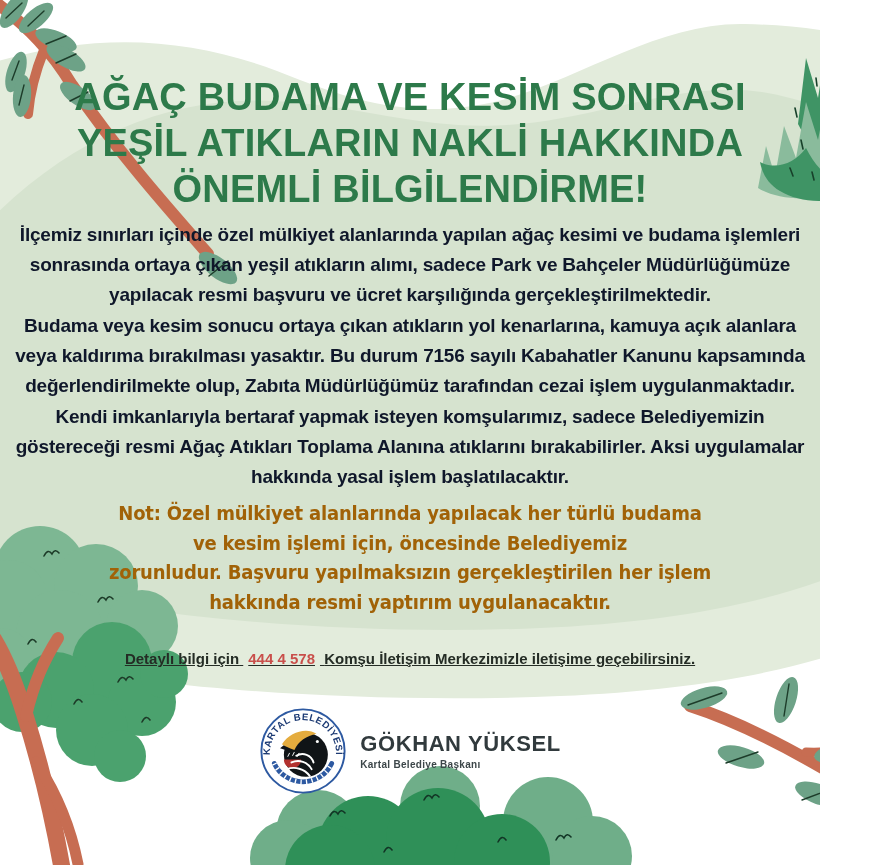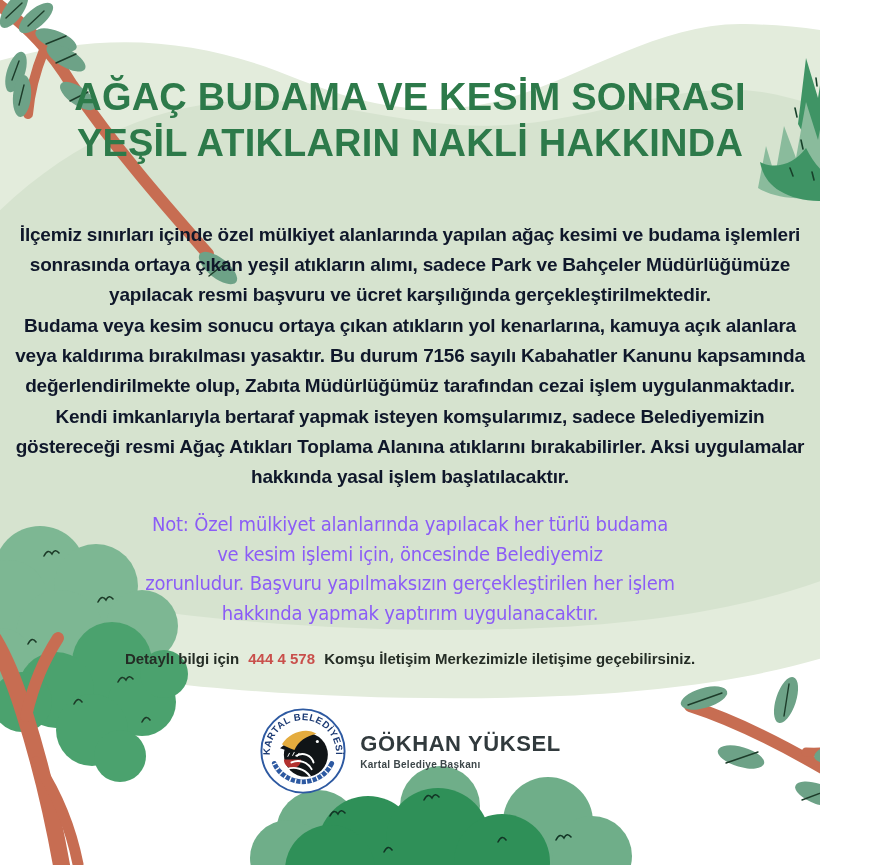--- a/index.html
+++ b/index.html
@@ -16,27 +16,27 @@
   .title { top:74px; width:820px; color:#2d7a4a; font-weight:800;
            font-size:38px; line-height:46px; letter-spacing:0.2px; }
   .title span { display:block; }
 
   .para { width:806px; color:#0f172a; font-weight:700;
           font-size:19px; line-height:30px; letter-spacing:-0.2px; }
   .para.p1 { top:220px; }
   .para.p2 { top:311px; }
   .para.p3 { top:402px; }
 
-  .note { top:510px; width:700px; color:#8b5cf6; font-weight:400;
+  .note { top:499px; width:700px; color:#a16207; font-weight:700;
           font-size:20px; line-height:29.5px; letter-spacing:-0.2px;
           font-family:"DejaVu Sans","Liberation Sans",sans-serif;
           font-stretch:condensed; }
   .note span { display:block; }
 
-  .contact { top:650px; width:700px; font-size:15px; font-weight:700; color:#242c25; }
+  .contact { top:650px; width:700px; font-size:15px; font-weight:700; color:#242c25;text-decoration:underline; }
   .contact .phone { color:#c94f4b; margin:0 5px; }
 
   .footer { top:707px; width:500px; display:flex; align-items:center;
             justify-content:center; gap:13px; text-align:left; }
   .logo-badge { width:88px; height:88px; flex:0 0 auto; }
   .mayor-name { font-size:22px; font-weight:800; color:#313a3d; letter-spacing:0.6px; line-height:1.1;
                 font-family:"Liberation Sans",sans-serif; }
   .mayor-title { font-size:10px; font-weight:600; color:#3c4649; letter-spacing:0.3px; margin-top:3px; }
 </style>
 </head>
@@ -127,33 +127,34 @@
       </g>
       <path stroke="#1d3c2a" stroke-width="1.4" fill="none" stroke-linecap="round" d="M 688,705 L 722,693 M 784,716 L 789,684 M 726,763 L 758,752 M 822,757 L 854,749 M 802,800 L 834,788 M 860,752 L 874,728"></path>
     </g>
   </svg>
 
   <div class="txt-layer">
 
     <h1 class="title abs-center">
       <span>AĞAÇ BUDAMA VE KESİM SONRASI</span>
       <span>YEŞİL ATIKLARIN NAKLİ HAKKINDA</span>
+      <span>ÖNEMLİ BİLGİLENDİRME!</span>
     </h1>
 
     <p class="para p1 abs-center">İlçemiz sınırları içinde özel mülkiyet alanlarında yapılan ağaç kesimi ve budama işlemleri sonrasında ortaya çıkan yeşil atıkların alımı, sadece Park ve Bahçeler Müdürlüğümüze yapılacak resmi başvuru ve ücret karşılığında gerçekleştirilmektedir.</p>
 
     <p class="para p2 abs-center">Budama veya kesim sonucu ortaya çıkan atıkların yol kenarlarına, kamuya açık alanlara veya kaldırıma bırakılması yasaktır. Bu durum 7156 sayılı Kabahatler Kanunu kapsamında değerlendirilmekte olup, Zabıta Müdürlüğümüz tarafından cezai işlem uygulanmaktadır.</p>
 
     <p class="para p3 abs-center">Kendi imkanlarıyla bertaraf yapmak isteyen komşularımız, sadece Belediyemizin göstereceği resmi Ağaç Atıkları Toplama Alanına atıklarını bırakabilirler. Aksi uygulamalar hakkında yasal işlem başlatılacaktır.</p>
 
     <div class="note abs-center">
       <span>Not: Özel mülkiyet alanlarında yapılacak her türlü budama</span>
       <span>ve kesim işlemi için, öncesinde Belediyemiz</span>
       <span>zorunludur. Başvuru yapılmaksızın gerçekleştirilen her işlem</span>
-      <span>hakkında yapmak yaptırım uygulanacaktır.</span>
+      <span>hakkında resmi yaptırım uygulanacaktır.</span>
     </div>
 
     <div class="contact abs-center">
       <span>Detaylı bilgi için</span>
       <span class="phone">444 4 578</span>
       <span>Komşu İletişim Merkezimizle iletişime geçebilirsiniz.</span>
     </div>
 
     <div class="footer abs-center">
 

